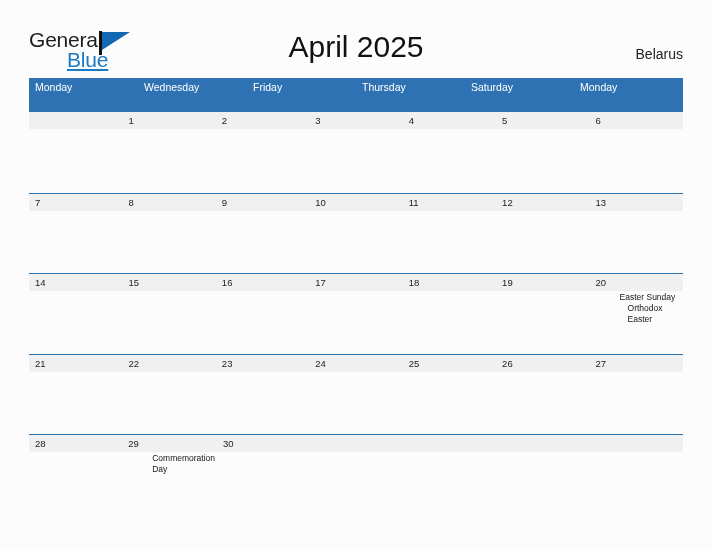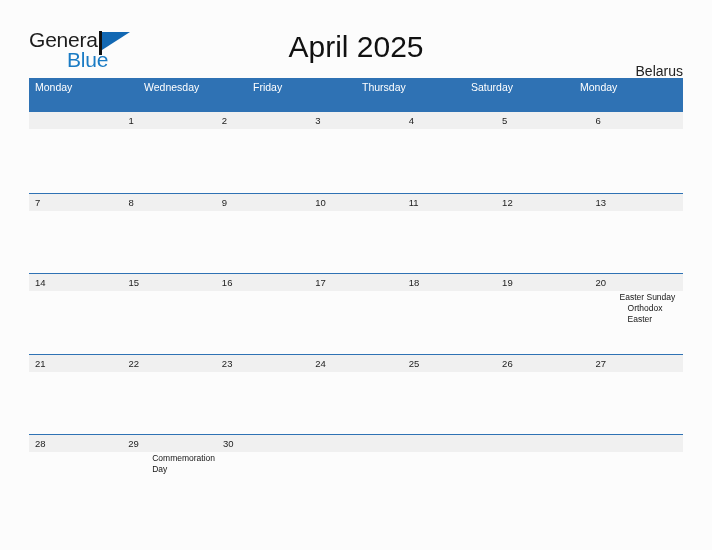--- a/index.html
+++ b/index.html
@@ -67,41 +67,41 @@
     border-bottom: 18px solid transparent;
   }
   .logo-blue {
     position: absolute;
     left: 38px;
     top: 20px;
     font-size: 21px;
     letter-spacing: -0.2px;
     color: #1a7bc4;
     font-family: "Liberation Sans", sans-serif;
+    text-decoration: underline;
   }
 
   .month-title {
     position: absolute;
     left: 0;
     top: 30px;
     width: 712px;
     text-align: center;
     font-size: 30px;
     font-weight: normal;
     color: #111111;
     letter-spacing: 0px;
   }
 
   .country {
     position: absolute;
     right: 29px;
     top: 46px;
     font-size: 14px;
     color: #222222;
-    margin-top: 17px;
   }
 
   
   .calendar {
     position: absolute;
     left: 29px;
     top: 78px;
     width: 654px;
   }
 

